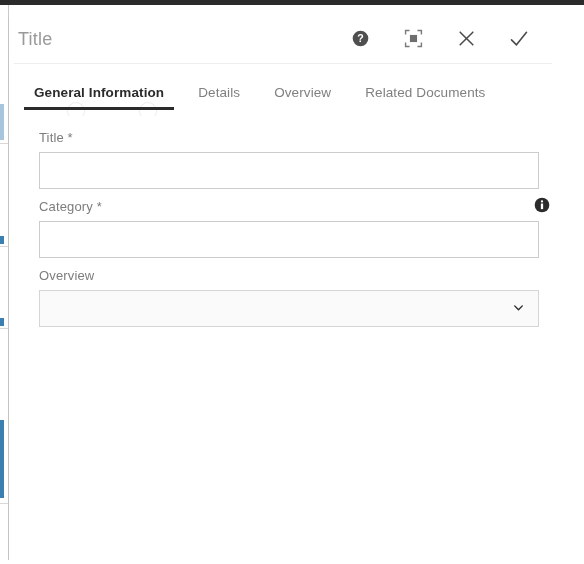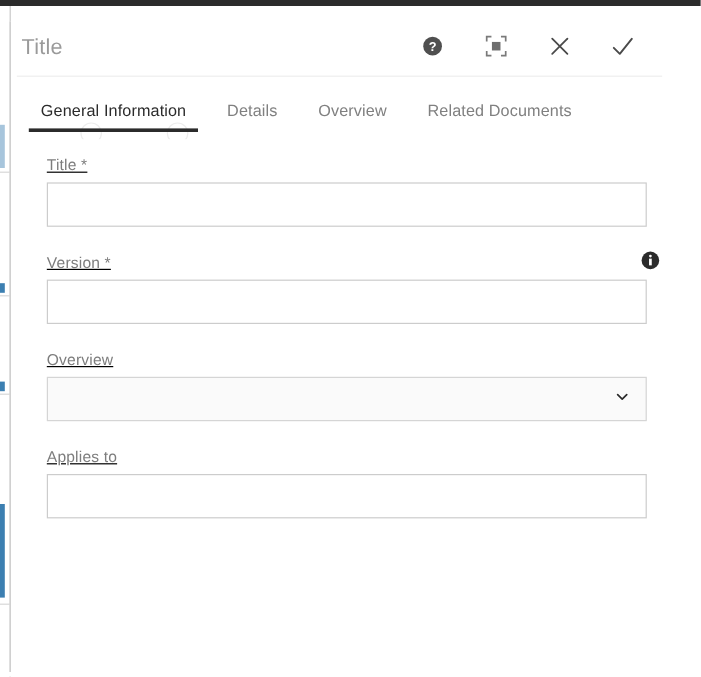--- a/index.html
+++ b/index.html
@@ -124,20 +124,21 @@
     font-size: 13.5px;
     color: #808080;
     padding: 7px 17px 10px 17px;
     cursor: pointer;
     white-space: nowrap;
     position: relative;
     letter-spacing: .1px;
   }
   .tab.active {
     color: #2b2b2b;
+    font-weight: bold;
   }
   .tab.active::after {
     content: "";
     position: absolute;
     left: 7px;
     right: 7px;
     bottom: 0;
     height: 3px;
     background: #2b2b2b;
   }
@@ -158,23 +159,22 @@
     width: 547px;
     height: 449px;
     overflow: hidden;
     background: #ffffff;
   }
   #form-inner {
     padding: 14px 0 0 30px;
   }
   .field {
     position: relative;
-    margin-bottom: 22px;
+    margin-bottom: 10px;
     width: 500px;
-    text-decoration: underline;
   }
   .field-label {
     font-size: 13px;
     color: #7d7d7d;
     margin-bottom: 7px;
     letter-spacing: .15px;
   }
   .text-input {
     width: 500px;
     height: 37px;
@@ -352,21 +352,21 @@
   <div id="form-area">
     <div id="form-inner">
 
       <div class="field">
         <div class="field-label">Title *</div>
         <input class="text-input" type="text" placeholder="" style="">
       </div>
 
 
       <div class="field">
-        <div class="field-label">Version *</div>
+        <div class="field-label">Category *</div>
         <span class="info-icon">
           <svg width="16" height="16" viewBox="0 0 24 24">
             <circle cx="12" cy="12" r="11" fill="#2b2b2b"></circle>
             <circle cx="12" cy="6.6" r="1.7" fill="#ffffff"></circle>
             <rect x="10.3" y="9.8" width="3.4" height="8.4" fill="#ffffff"></rect>
           </svg>
         </span>
         <input class="text-input" type="text" placeholder="" style="">
       </div>
 
@@ -376,24 +376,20 @@
           <span class="select-value"></span>
           <span class="select-chevron">
             <svg width="13" height="13" viewBox="0 0 24 24">
               <polyline points="5,9 12,16 19,9" stroke="#2b2b2b" stroke-width="2.6" fill="none" stroke-linecap="round" stroke-linejoin="round"></polyline>
             </svg>
           </span>
         </div>
       </div>
 
 
-      <div class="field">
-        <div class="field-label">Applies to</div>
-        <input class="text-input" type="text" placeholder="" style="">
-      </div>
 
     </div>
   </div>
 
   <div id="scrollbar">
     <div class="sb-arrow" id="sb-arrow-up">
       <span class="tri tri-up"></span>
     </div>
     <div id="sb-thumb"></div>
     <div class="sb-arrow" id="sb-arrow-down">

